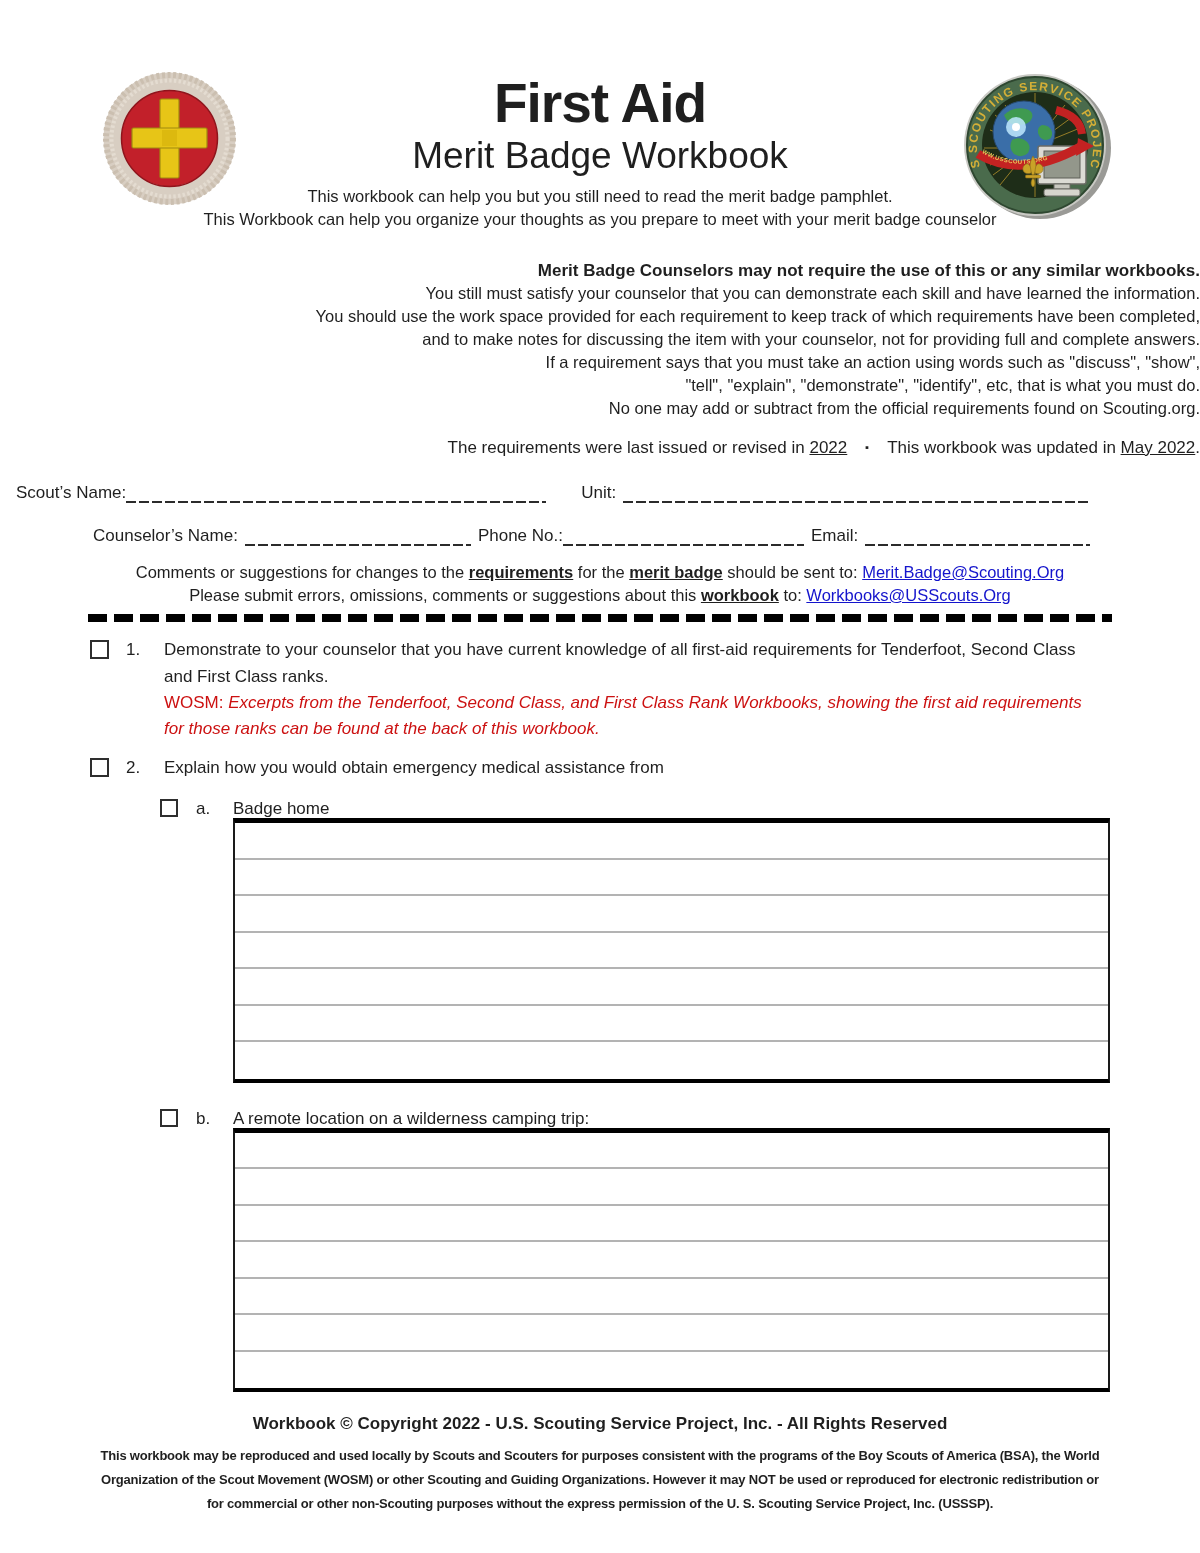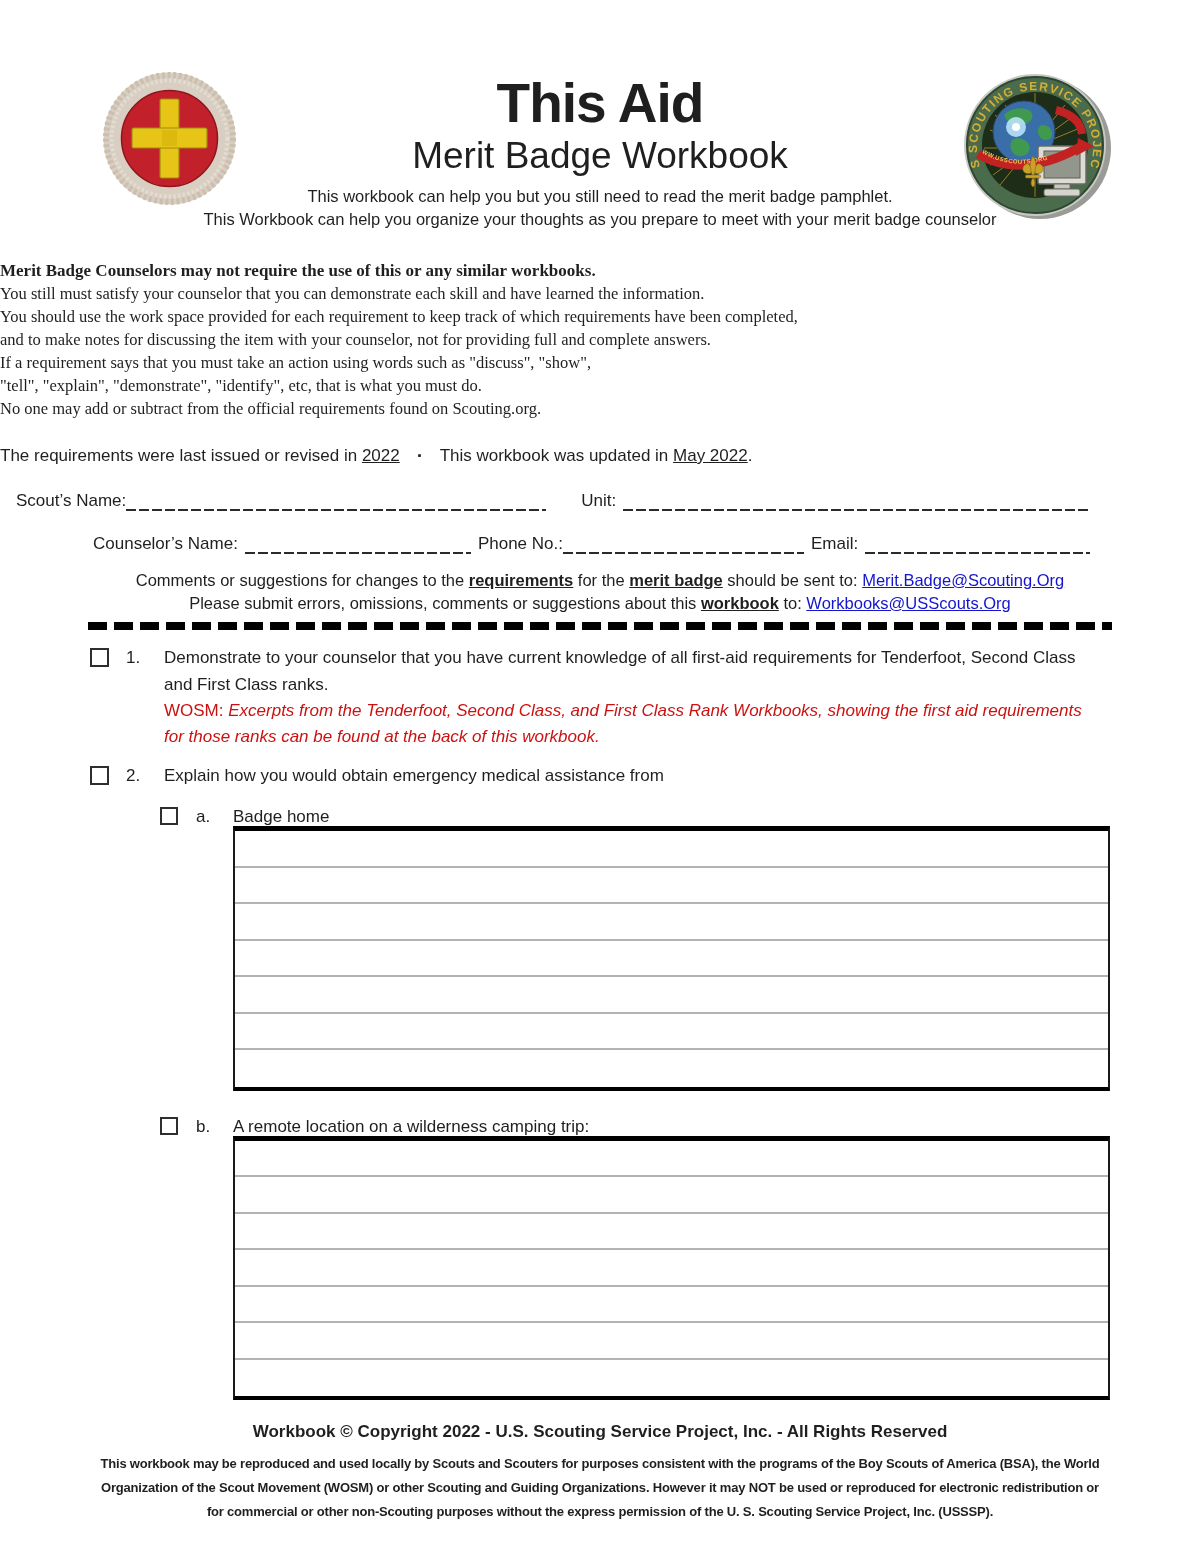--- a/index.html
+++ b/index.html
@@ -14,23 +14,23 @@
   
   .header { position:relative; height:252px; }
   .badge-logo { position:absolute; left:103px; top:72px; width:133px; height:133px; }
   .usssp-logo { position:absolute; left:960px; top:70px; width:152px; height:152px; }
   .header-text { text-align:center; padding-top:74px; }
   .title { font-size:55px; font-weight:bold; letter-spacing:-1px; line-height:58px; }
   .subtitle { font-size:37px; line-height:40px; margin-top:4px; }
   .intro { font-size:16.5px; line-height:23px; }
   .intro.first { margin-top:9px; }
   
-  .notice { text-align:left; font-size:16.5px; line-height:23px; margin-top:7px;font-family:Liberation Serif, serif; }
+  .notice { text-align:right; font-size:16.5px; line-height:23px; margin-top:7px; }
   .notice .bold { font-weight:bold; font-size:17px; }
-  .revision { text-align:left; font-size:17px; margin-top:26px; }
+  .revision { text-align:right; font-size:17px; margin-top:18px; }
   .revision .u { text-decoration:underline; }
   .revision .bullet { font-size:11px; vertical-align:2px; padding:0 18px; }
   
   .form-row { display:flex; align-items:flex-end; margin:0 110px 0 93px; font-size:17px; line-height:21px; }
   .form-row.first { margin-top:24px;margin-left:16px; }
   .form-row.second { margin-top:22px; }
   .fl { height:21px; display:inline-block;
         background-image:repeating-linear-gradient(90deg,#2b2b2b 0 10px,transparent 10px 13px);
         background-size:100% 2px; background-position:0 bottom; background-repeat:no-repeat; }
   .lbl { white-space:nowrap; }
@@ -81,21 +81,21 @@
       <circle cx="66.5" cy="66.5" r="58" fill="none" stroke="#e4dcd1" stroke-width="4" stroke-dasharray="2.5 2.2"></circle>
       <circle cx="66.5" cy="66.5" r="48" fill="#c2202a" stroke="#8f141c" stroke-width="1.5"></circle>
       <g fill="#e7c517" stroke="#a08a10" stroke-width="1.2">
         <rect x="57" y="27" width="19" height="79" rx="1.5"></rect>
         <rect x="29" y="56" width="75" height="20" rx="1.5"></rect>
       </g>
       <rect x="59" y="58" width="15" height="16" fill="#dcb90f" stroke="none"></rect>
     </svg>
 
     <div class="header-text">
-      <div class="title">This Aid</div>
+      <div class="title">First Aid</div>
       <div class="subtitle">Merit Badge Workbook</div>
       <div class="intro first">This workbook can help you but you still need to read the merit badge pamphlet.</div>
       <div class="intro">This Workbook can help you organize your thoughts as you prepare to meet with your merit badge counselor</div>
     </div>
 
     <svg class="usssp-logo" viewBox="0 0 152 152">
       <circle cx="80" cy="78" r="71" fill="#9a9a96"></circle>
       <circle cx="75" cy="75" r="71" fill="#c9c9c4"></circle>
       <circle cx="75" cy="75" r="68" fill="#4a6b4c" stroke="#2e4730" stroke-width="2"></circle>
       <circle cx="75" cy="75" r="53" fill="#1e2d18"></circle>

